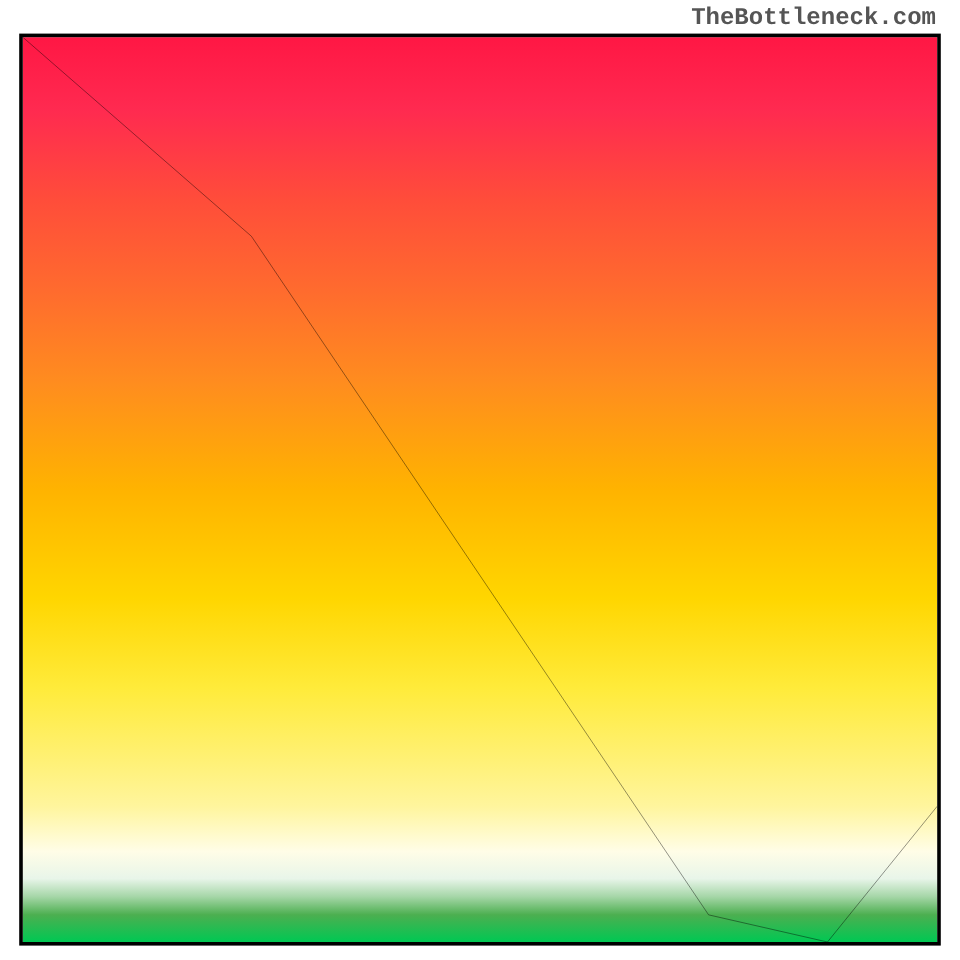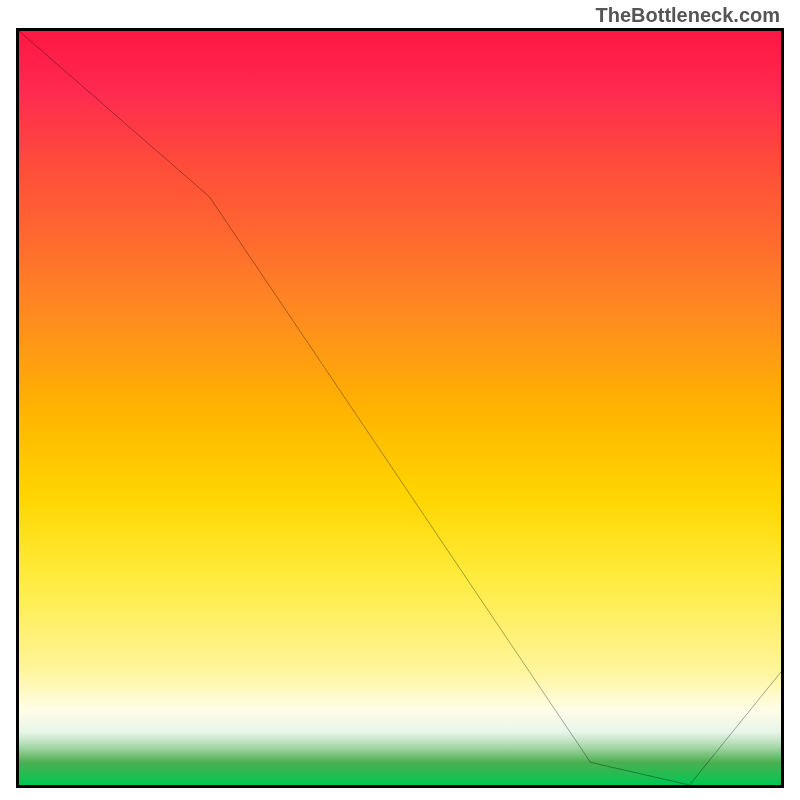--- a/index.html
+++ b/index.html
@@ -11,20 +11,21 @@
     position: relative;
   }
   .watermark {
     position: absolute;
     top: 4px;
     right: 20px;
     font-size: 20px;
     font-weight: bold;
     color: #555;
     z-index: 10;
+    font-family: Liberation Mono, monospace;
   }
   .chart-container {
     position: absolute;
     top: 28px;
     left: 16px;
     width: 768px;
     height: 760px;
     border: 3px solid #000;
     background: linear-gradient(to bottom,
       #ff1744 0%,

